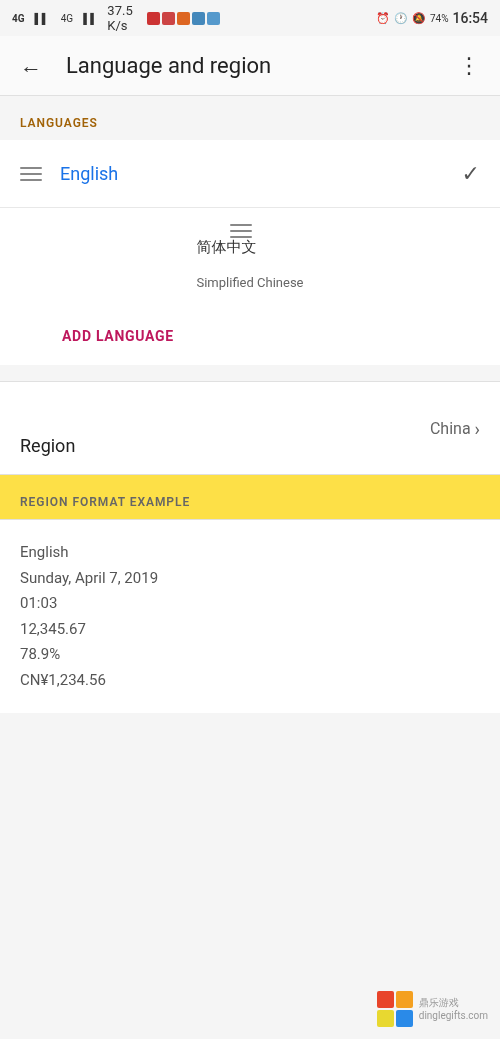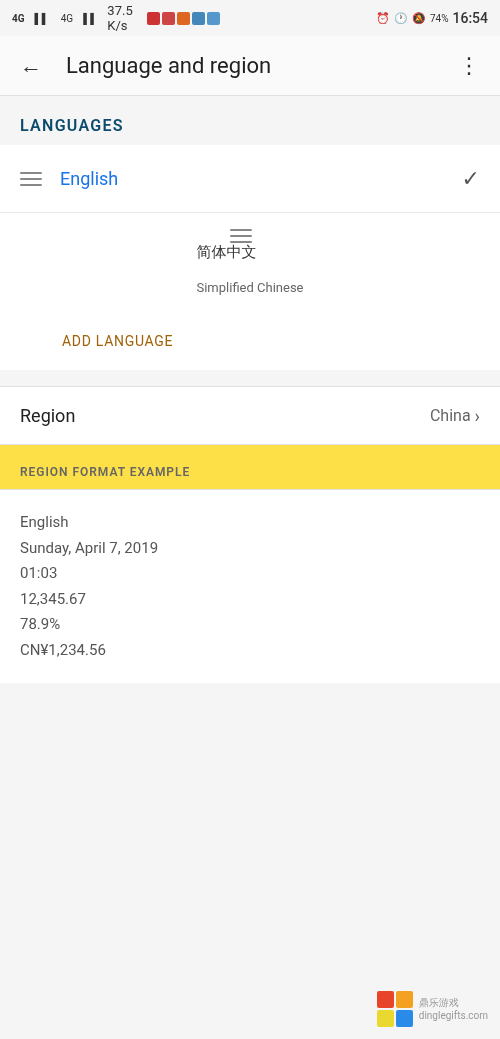--- a/index.html
+++ b/index.html
@@ -72,23 +72,23 @@
       font-size: 22px;
       color: #333;
       cursor: pointer;
       padding: 8px;
     }
 
     
     .section-header {
       background: #f5f5f5;
       padding: 20px 20px 10px 20px;
-      font-size: 16px;
+      font-size: 12px;
       font-weight: 600;
-      color: #0c4a6e;
+      color: #a16207;
       letter-spacing: 0.08em;
     }
 
     
     .language-list {
       background: #fff;
     }
 
     .language-item {
       display: flex;
@@ -146,22 +146,22 @@
     }
 
     
     .add-language-item {
       background: #fff;
       padding: 20px 20px 20px 62px;
     }
 
     .add-language-text {
       font-size: 14px;
-      font-weight: 400;
-      color: #a16207;
+      font-weight: 700;
+      color: #be185d;
       letter-spacing: 0.05em;
       cursor: pointer;
     }
 
     
     .region-section {
       background: #f5f5f5;
       height: 16px;
     }
 
@@ -172,20 +172,21 @@
       justify-content: space-between;
       padding: 18px 20px;
       border-top: 1px solid #e0e0e0;
       border-bottom: 1px solid #e0e0e0;
       cursor: pointer;
     }
 
     .region-label {
       font-size: 18px;
       color: #212121;
+      margin-top: 35px;
     }
 
     .region-value-container {
       display: flex;
       align-items: center;
       gap: 4px;
       color: #666;
     }
 
     .region-value {

